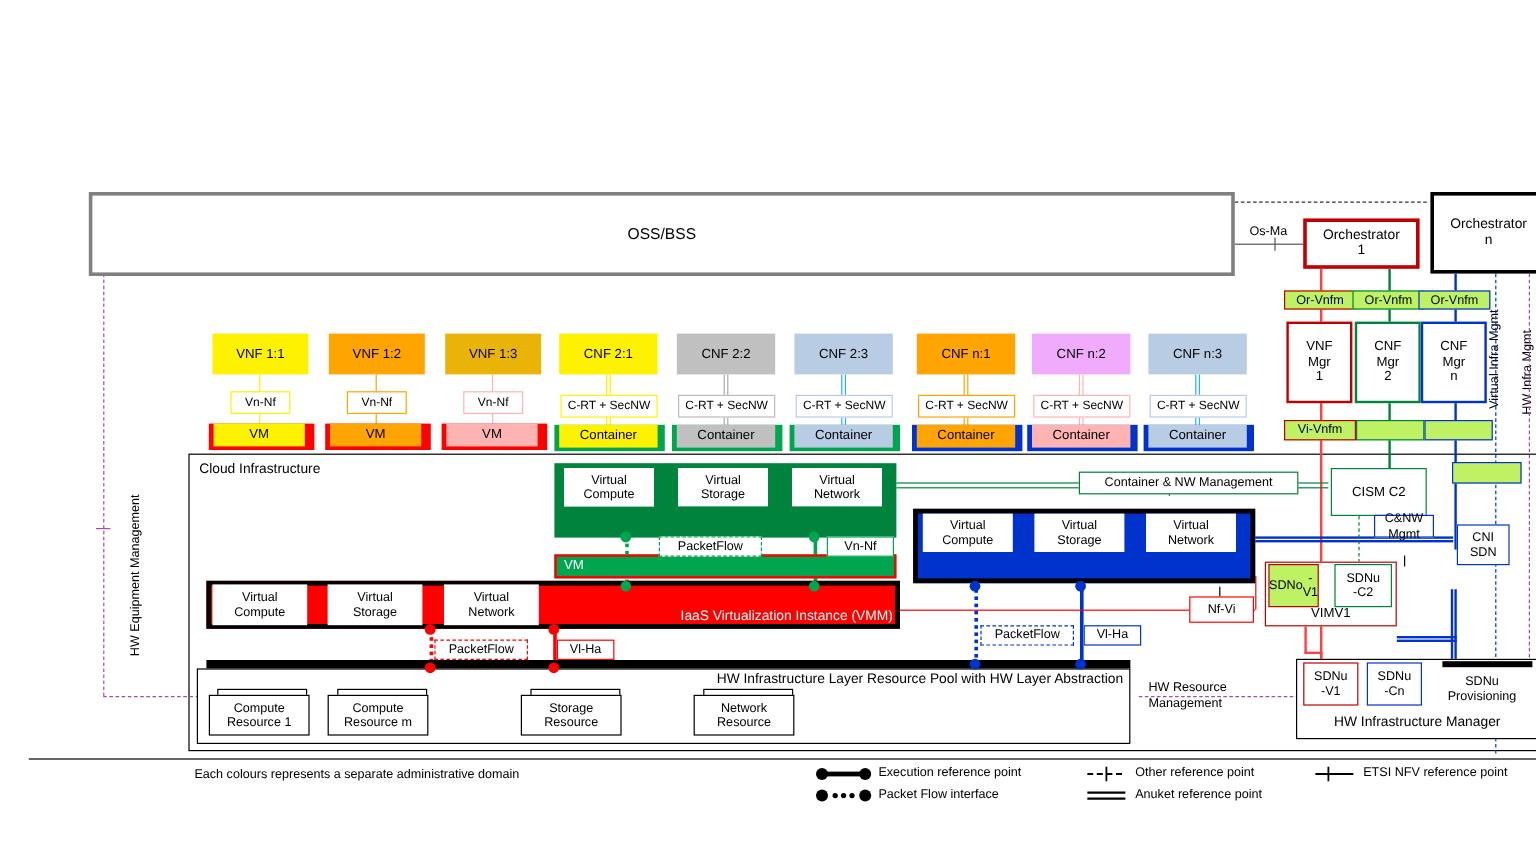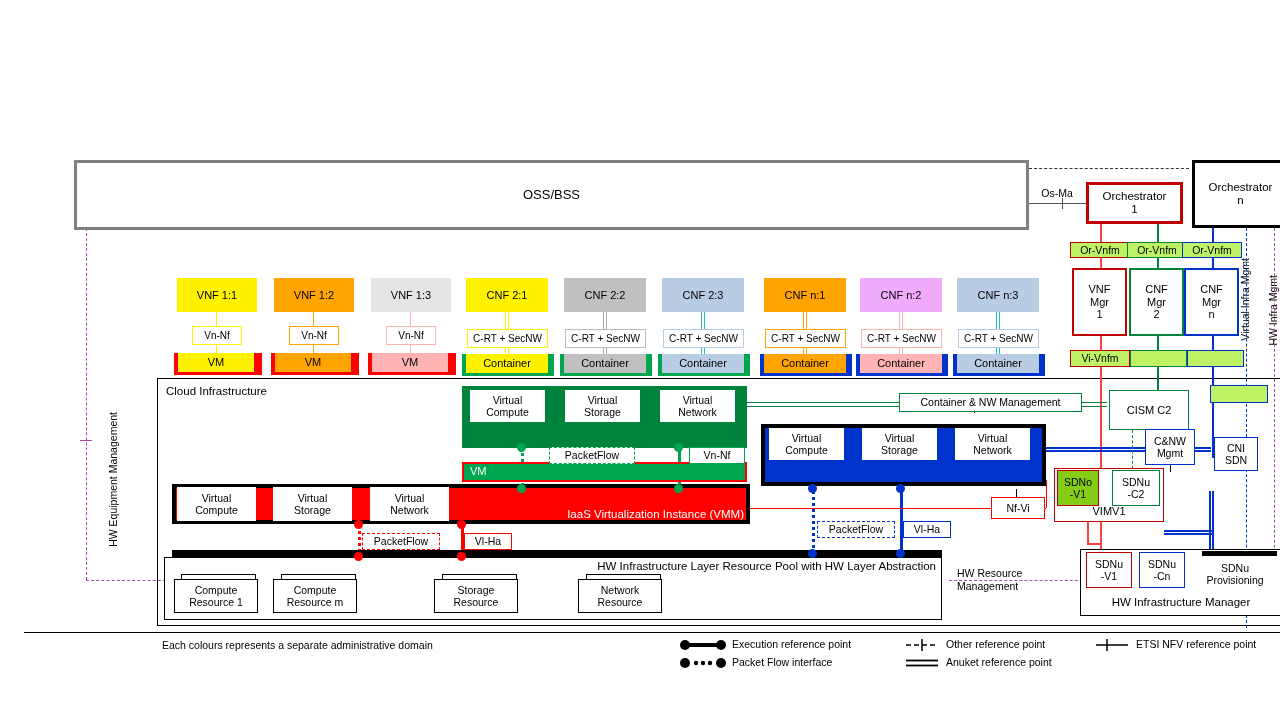--- a/index.html
+++ b/index.html
@@ -117,21 +117,21 @@
     </div>
   <div class="abs zline" style="left:289px;top:312px;width:0;height:56px;border-left:1.5px solid #FFA400;"></div>
   <div class="abs ctr zbox" style="left:265px;top:326px;width:50px;height:19px;background:#fff;border:1px solid #FFA400;font-size:10px;">
      <span>Vn-Nf</span>
     </div>
   <div class="abs zbox" style="left:247px;top:353px;width:88px;height:22px;background:#FF0000;"></div>
   <div class="abs ctr zbox" style="left:251px;top:353px;width:76px;height:19px;background:#FFA400;font-size:11px;">
      <span>VM</span>
     </div>
 
-  <div class="abs ctr zbox" style="left:347px;top:278px;width:80px;height:34px;background:#e5e5e5;border:0;font-size:11px;">
+  <div class="abs ctr zbox" style="left:347px;top:278px;width:80px;height:34px;background:#eab308;border:0;font-size:11px;">
      <span>VNF 1:3</span>
     </div>
   <div class="abs zline" style="left:386px;top:312px;width:0;height:56px;border-left:1.5px solid #FFB3B3;"></div>
   <div class="abs ctr zbox" style="left:362px;top:326px;width:50px;height:19px;background:#fff;border:1px solid #FFB3B3;font-size:10px;">
      <span>Vn-Nf</span>
     </div>
   <div class="abs zbox" style="left:344px;top:353px;width:88px;height:22px;background:#FF0000;"></div>
   <div class="abs ctr zbox" style="left:348px;top:353px;width:76px;height:19px;background:#FFB3B3;font-size:11px;">
      <span>VM</span>
     </div>
@@ -342,36 +342,36 @@
      <span>Network</span>
      <span>Resource</span>
     </div>
 
   <div class="abs ctr zbox" style="left:1085px;top:390px;width:80px;height:40px;border:1.5px solid #00843D;background:#fff;font-size:11px;">
      <span>CISM C2</span>
     </div>
 
   <div class="abs zline" style="left:1108px;top:430px;width:0;height:44px;border-left:1.5px dashed #00843D;"></div>
 
-  <div class="abs ctr zbox" style="left:1121px;top:429px;width:50px;height:36px;border:1.5px solid #0033CC;background:#fff;flex-direction:column;font-size:10.5px;">
+  <div class="abs ctr zbox" style="left:1121px;top:429px;width:50px;height:19px;border:1.5px solid #0033CC;background:#fff;flex-direction:column;font-size:10.5px;">
      <span>C&amp;NW</span>
      <span>Mgmt</span>
     </div>
   <div class="abs zline" style="left:1146px;top:463px;width:0;height:9px;border-left:1.5px solid #000;"></div>
 
   <div class="abs ctr zbox" style="left:1190px;top:437px;width:44px;height:34px;border:1.5px solid #0033CC;background:#fff;flex-direction:column;font-size:10.5px;">
      <span>CNI</span>
      <span>SDN</span>
     </div>
   <div class="abs lbl zbox" style="left:1186px;top:385px;width:58px;height:18px;border-color:#0033CC;"></div>
 
   <div class="abs ctr zbox" style="left:1030px;top:468px;width:110px;height:54px;border:1.5px solid #C00000;background:#fff;align-items:flex-end;padding-bottom:3px;font-size:11px;">
      <span>VIMV1</span>
     </div>
-  <div class="abs ctr zbox" style="left:1033px;top:470px;width:42px;height:36px;border:1.5px solid #C00000;background:#84cc16;flex-direction:column;font-size:10.5px;">
+  <div class="abs ctr zbox" style="left:1033px;top:470px;width:42px;height:36px;border:1.5px solid #C00000;background:#bef264;font-size:10.5px;">
      <span>SDNo</span>
      <span>-V1</span>
     </div>
   <div class="abs ctr zbox" style="left:1088px;top:470px;width:48px;height:36px;border:1.5px solid #00843D;background:#fff;flex-direction:column;font-size:10.5px;">
      <span>SDNu</span>
      <span>-C2</span>
     </div>
 
   <div class="abs zline" style="left:1063px;top:522px;width:0;height:22px;border-left:2px solid #FF4040;"></div>
   <div class="abs zline" style="left:1063px;top:543px;width:15px;height:0;border-top:2px solid #FF4040;"></div>

